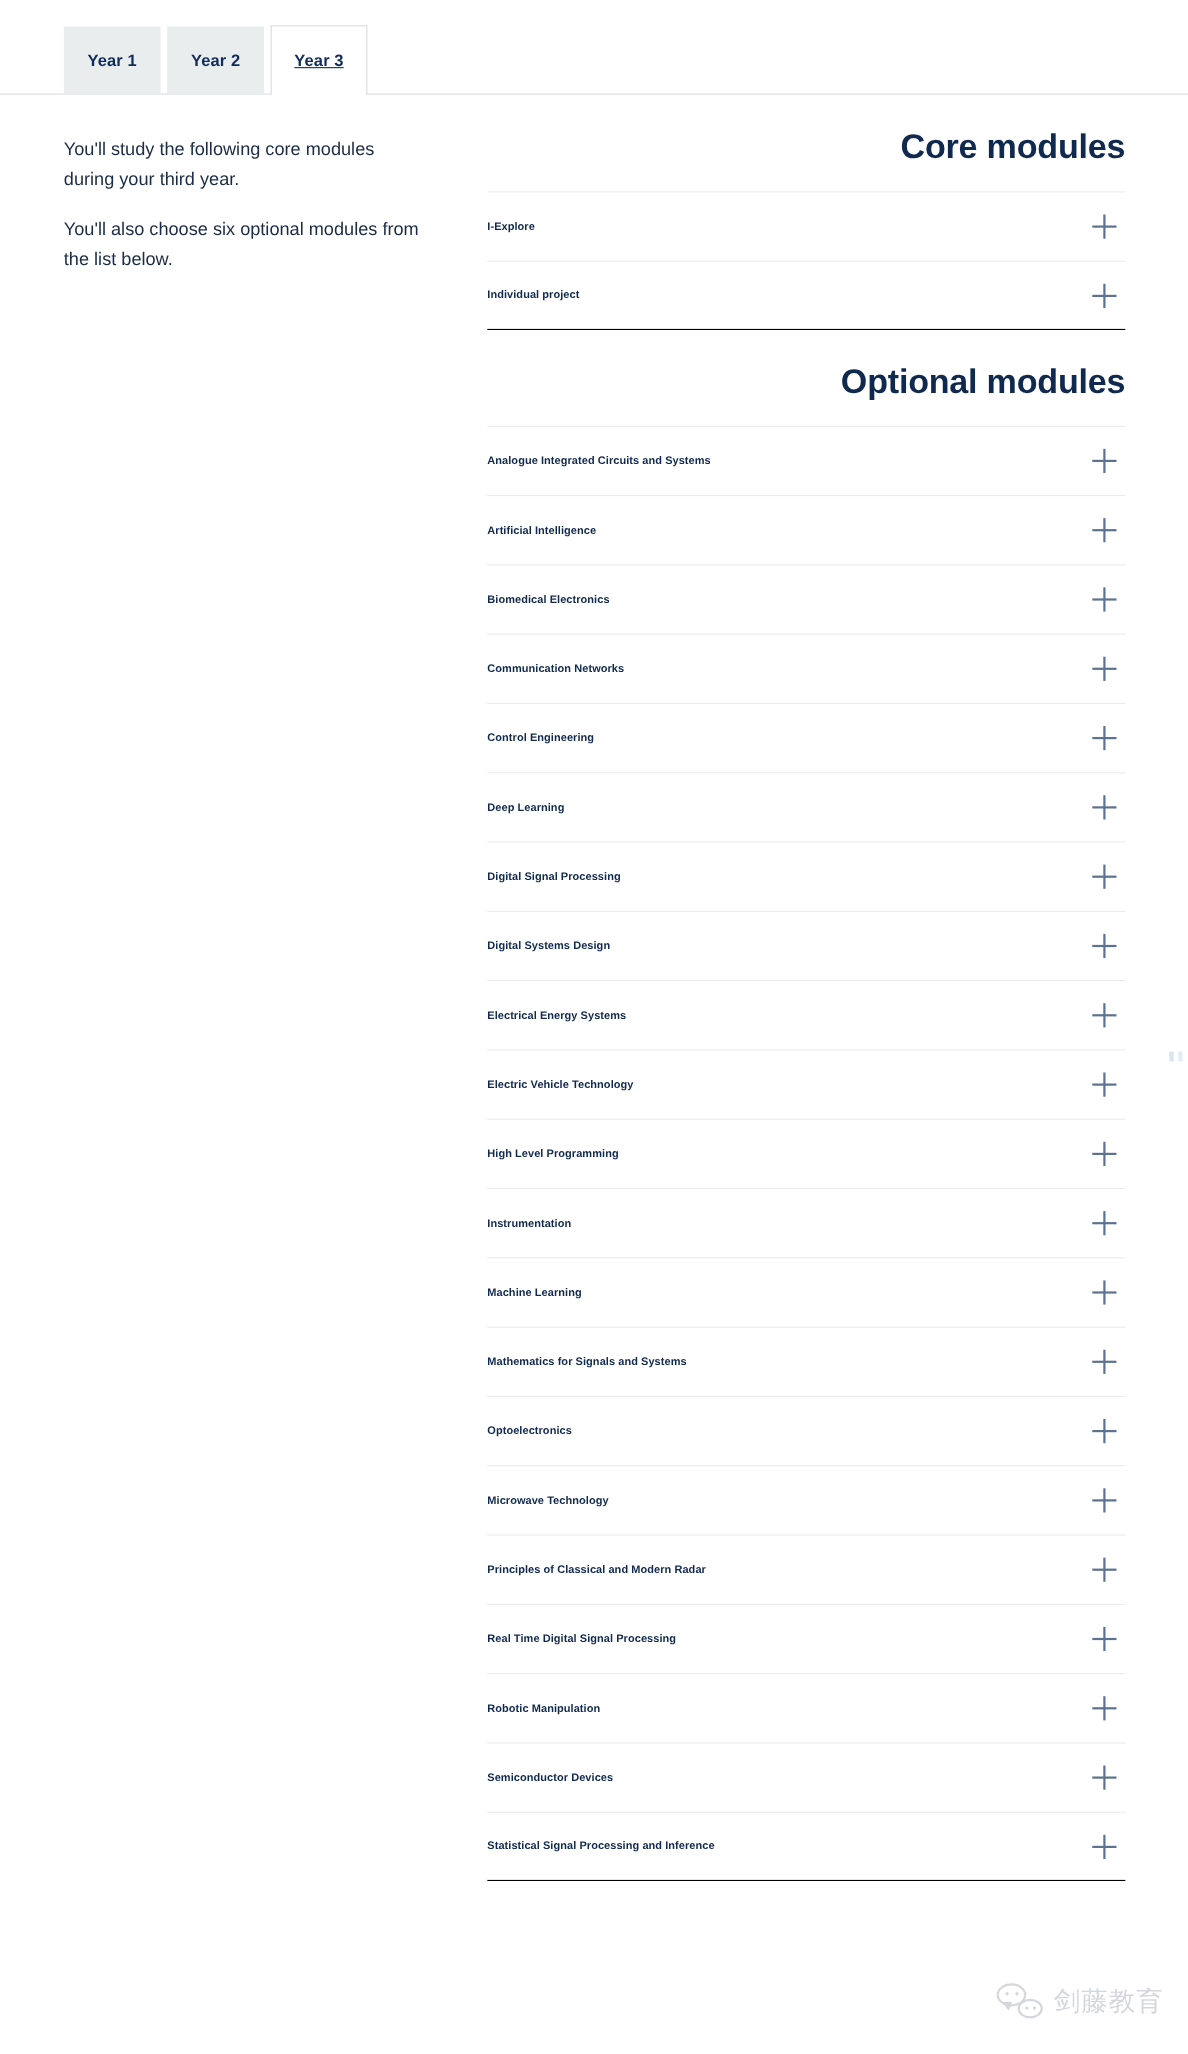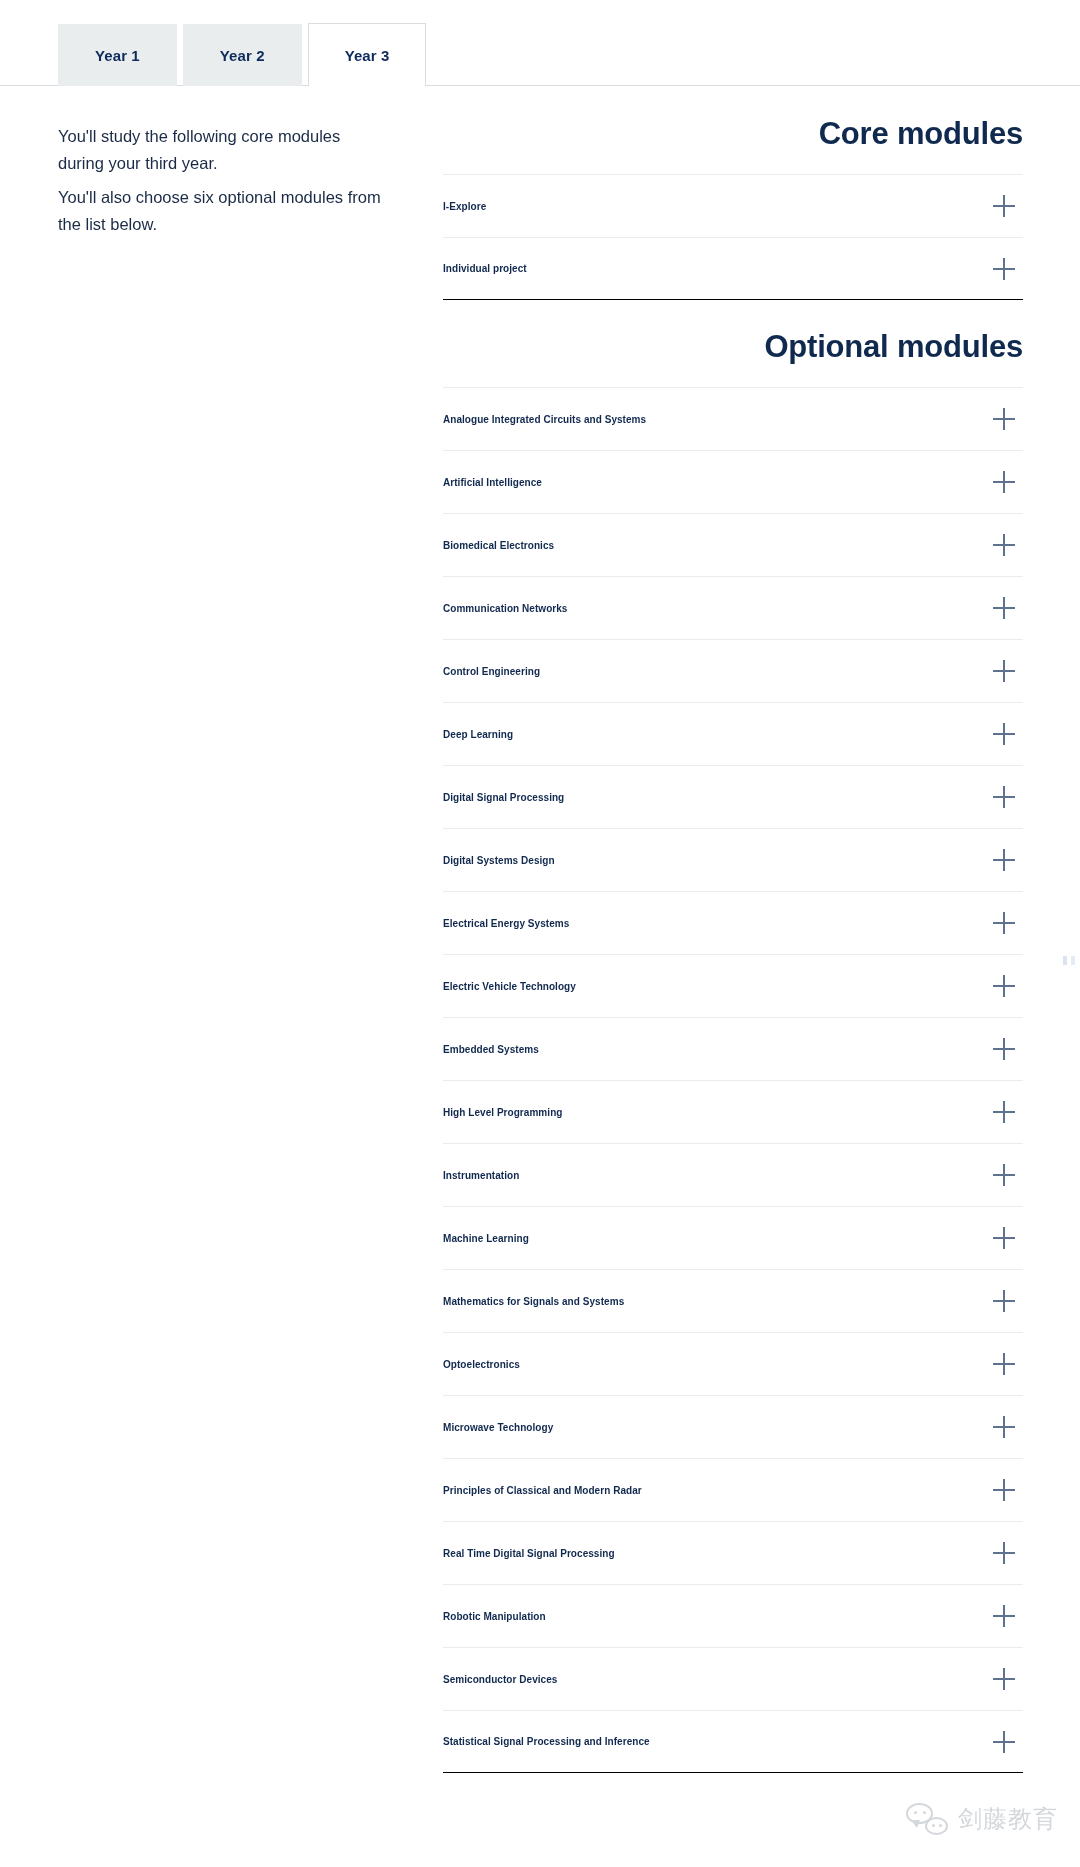--- a/index.html
+++ b/index.html
@@ -44,21 +44,21 @@
     top: 23px;
     display: flex;
     align-items: flex-end;
     gap: 6px;
     z-index: 3;
   }
 
   .tab {
     height: 62px;
     min-width: 88px;
-    padding: 0 36px;
+    padding: 0 20px;
     display: flex;
     align-items: center;
     justify-content: center;
     background: #e9edee;
     color: #0f2b5b;
     font-size: 15px;
     font-weight: bold;
     letter-spacing: 0.1px;
     border: 1px solid transparent;
     border-bottom: none;
@@ -67,20 +67,21 @@
   }
 
   .tab.active {
     background: #ffffff;
     border: 1px solid #d9dde1;
     border-bottom: 1px solid #ffffff;
     height: 64px;
     position: relative;
     z-index: 5;
     margin-bottom: -1px;
+    text-decoration: underline;
   }
 
   
   .content {
     position: absolute;
     top: 87px;
     left: 0;
     width: 1080px;
   }
 
@@ -88,21 +89,21 @@
     position: absolute;
     left: 58px;
     top: 36px;
     width: 330px;
   }
 
   .intro-para {
     color: #1b2b46;
     font-size: 16.5px;
     line-height: 1.62;
-    margin-bottom: 8px;
+    margin-bottom: 20px;
   }
   .intro-para:last-child { margin-bottom: 17px; }
 
   .right-col {
     position: absolute;
     left: 443px;
     top: 28px;
     width: 580px;
   }
 
@@ -323,24 +324,20 @@
         </div>
         <div class="acc-item">
           <span class="acc-title">Electrical Energy Systems</span>
           <span class="acc-plus"></span>
         </div>
         <div class="acc-item">
           <span class="acc-title">Electric Vehicle Technology</span>
           <span class="acc-plus"></span>
         </div>
         <div class="acc-item">
-          <span class="acc-title">Embedded Systems</span>
-          <span class="acc-plus"></span>
-        </div>
-        <div class="acc-item">
           <span class="acc-title">High Level Programming</span>
           <span class="acc-plus"></span>
         </div>
         <div class="acc-item">
           <span class="acc-title">Instrumentation</span>
           <span class="acc-plus"></span>
         </div>
         <div class="acc-item">
           <span class="acc-title">Machine Learning</span>
           <span class="acc-plus"></span>

